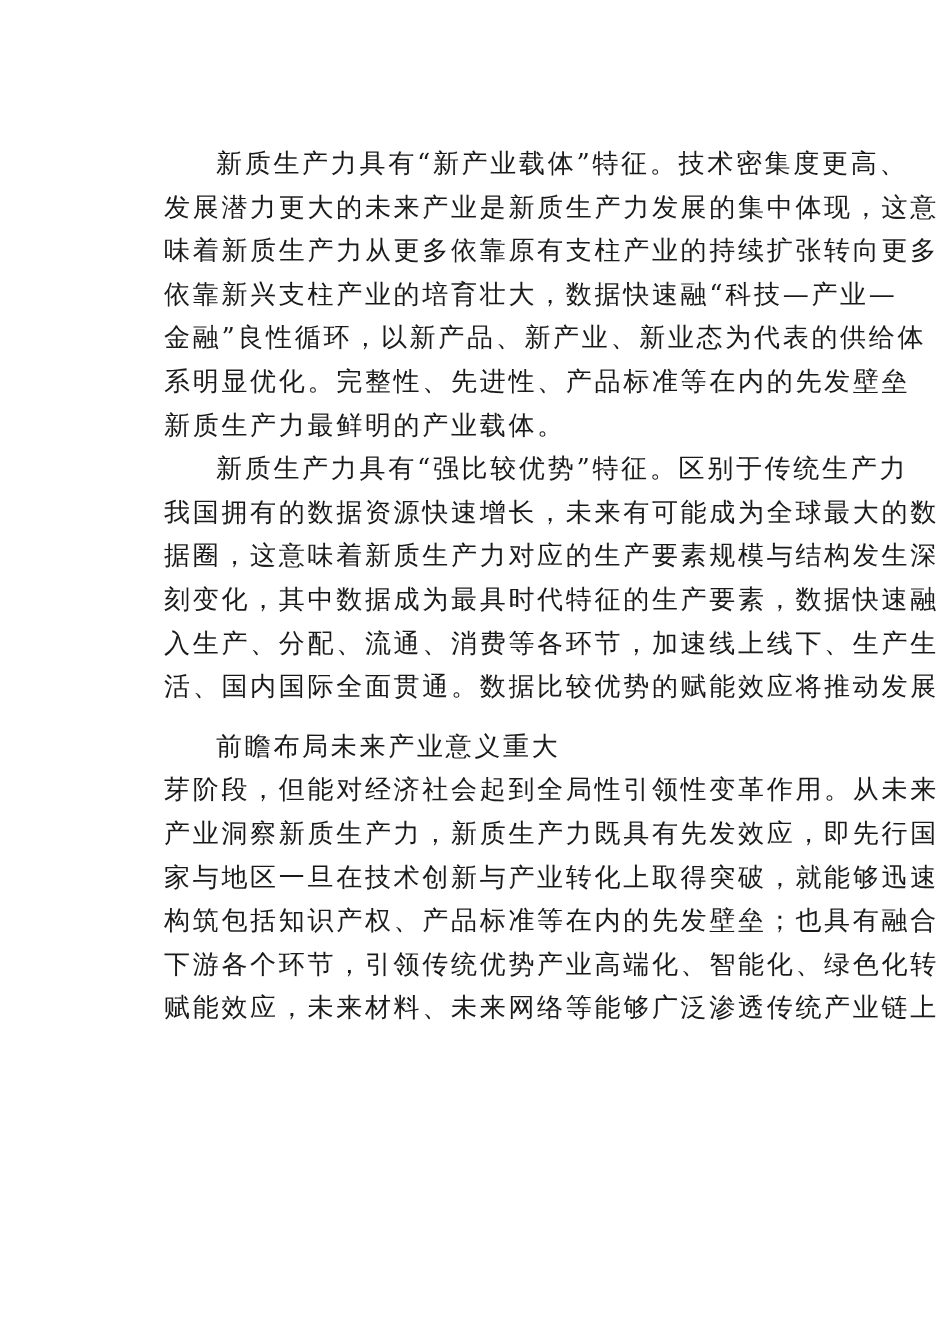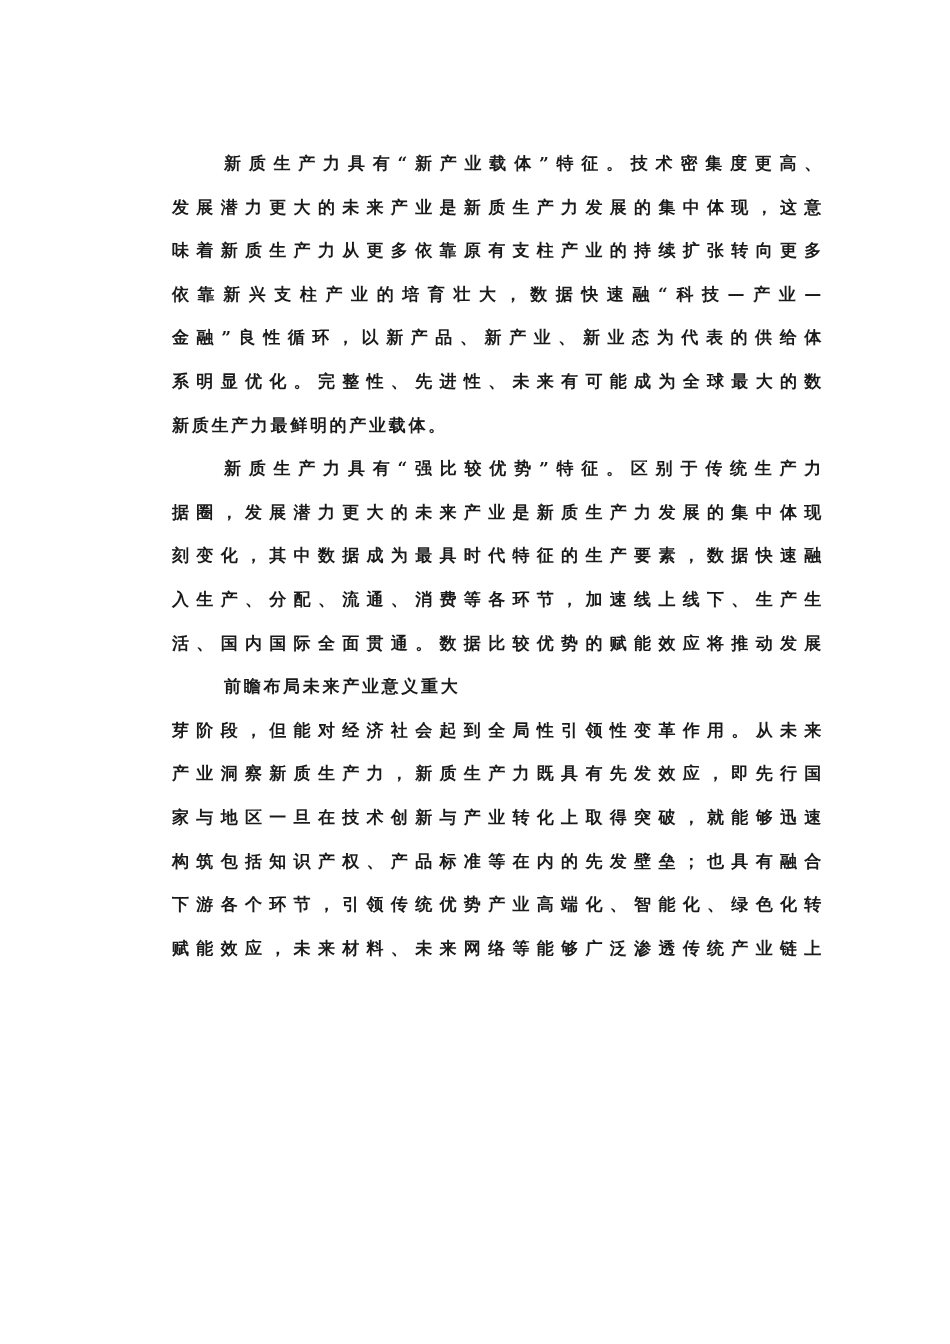--- a/index.html
+++ b/index.html
@@ -8,29 +8,28 @@
       background: #ffffff;
     }
     body {
       width: 950px;
       height: 1344px;
       position: relative;
       overflow: hidden;
     }
     .page {
       position: absolute;
-      left: 120px;
+      left: 112px;
       top: 142px;
       width: 704px;
       color: #1a1a1a;
       font-family: "DejaVu Serif", "Liberation Serif", serif;
-      font-size: 17px;
+      font-size: 26px;
       line-height: 43.6px;
       letter-spacing: 2.7px;
-      font-weight: bold;
     }
     .para {
       margin: 0;
       text-indent: 52px;
       text-align: justify;
       word-break: break-all;
     }
     .line {
       display: block;
       white-space: nowrap;
@@ -40,40 +39,42 @@
     .line.last {
       text-align-last: left;
     }
     .line.first {
       padding-left: 52px;
     }
     .heading-line {
       display: block;
       white-space: nowrap;
       padding-left: 52px;
+      margin-top: 16px;
     }
   </style>
 </head>
 <body>
 
 <div class="page">
 
   <div class="para">
     <span class="line first">新质生产力具有“新产业载体”特征。技术密集度更高、</span>
     <span class="line">发展潜力更大的未来产业是新质生产力发展的集中体现，这意</span>
     <span class="line">味着新质生产力从更多依靠原有支柱产业的持续扩张转向更多</span>
     <span class="line">依靠新兴支柱产业的培育壮大，数据快速融“科技—产业—</span>
     <span class="line">金融”良性循环，以新产品、新产业、新业态为代表的供给体</span>
-    <span class="line">系明显优化。完整性、先进性、未来有可能成为全球最大的数</span>
+    <span class="line">系明显优化。完整性、先进性、产品标准等在内的先发壁垒</span>
     <span class="line last">新质生产力最鲜明的产业载体。</span>
   </div>
 
   <div class="para">
     <span class="line first">新质生产力具有“强比较优势”特征。区别于传统生产力</span>
-    <span class="line">据圈，发展潜力更大的未来产业是新质生产力发展的集中体现</span>
+    <span class="line">我国拥有的数据资源快速增长，未来有可能成为全球最大的数</span>
+    <span class="line">据圈，这意味着新质生产力对应的生产要素规模与结构发生深</span>
     <span class="line">刻变化，其中数据成为最具时代特征的生产要素，数据快速融</span>
     <span class="line">入生产、分配、流通、消费等各环节，加速线上线下、生产生</span>
     <span class="line">活、国内国际全面贯通。数据比较优势的赋能效应将推动发展</span>
   </div>
 
   <div class="para">
     <span class="heading-line">前瞻布局未来产业意义重大</span>
   </div>
 
   <div class="para">

